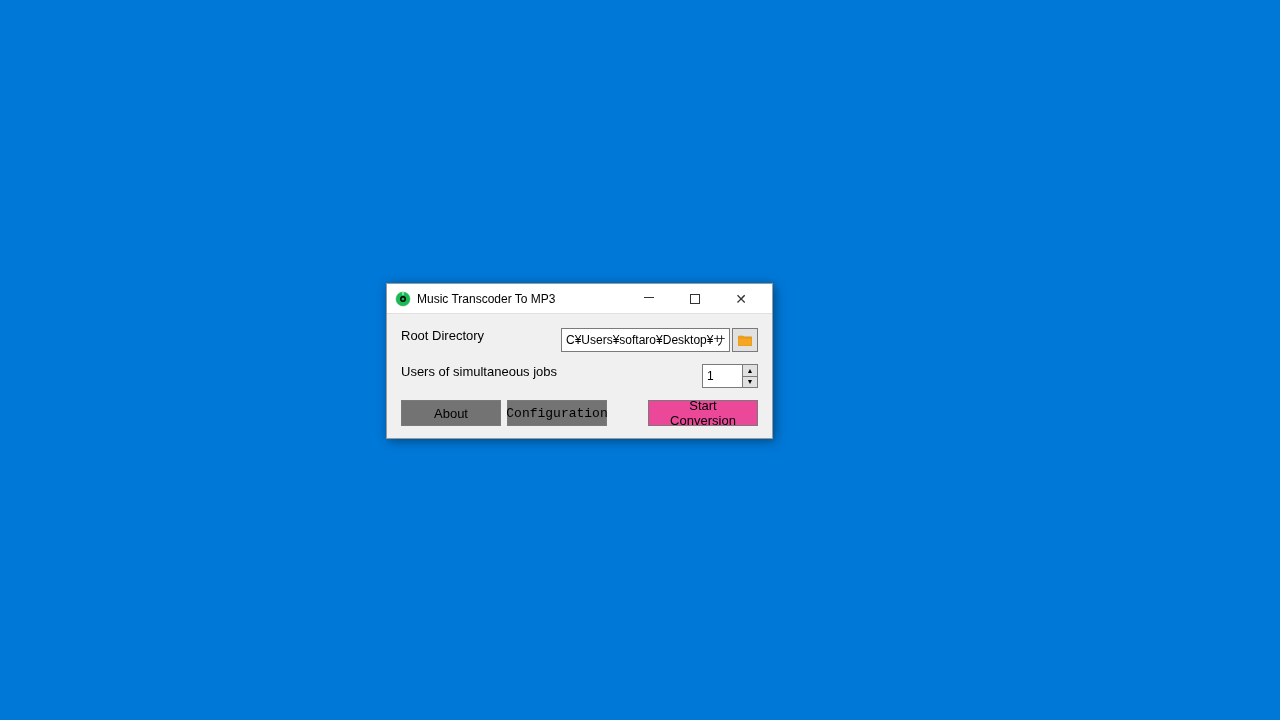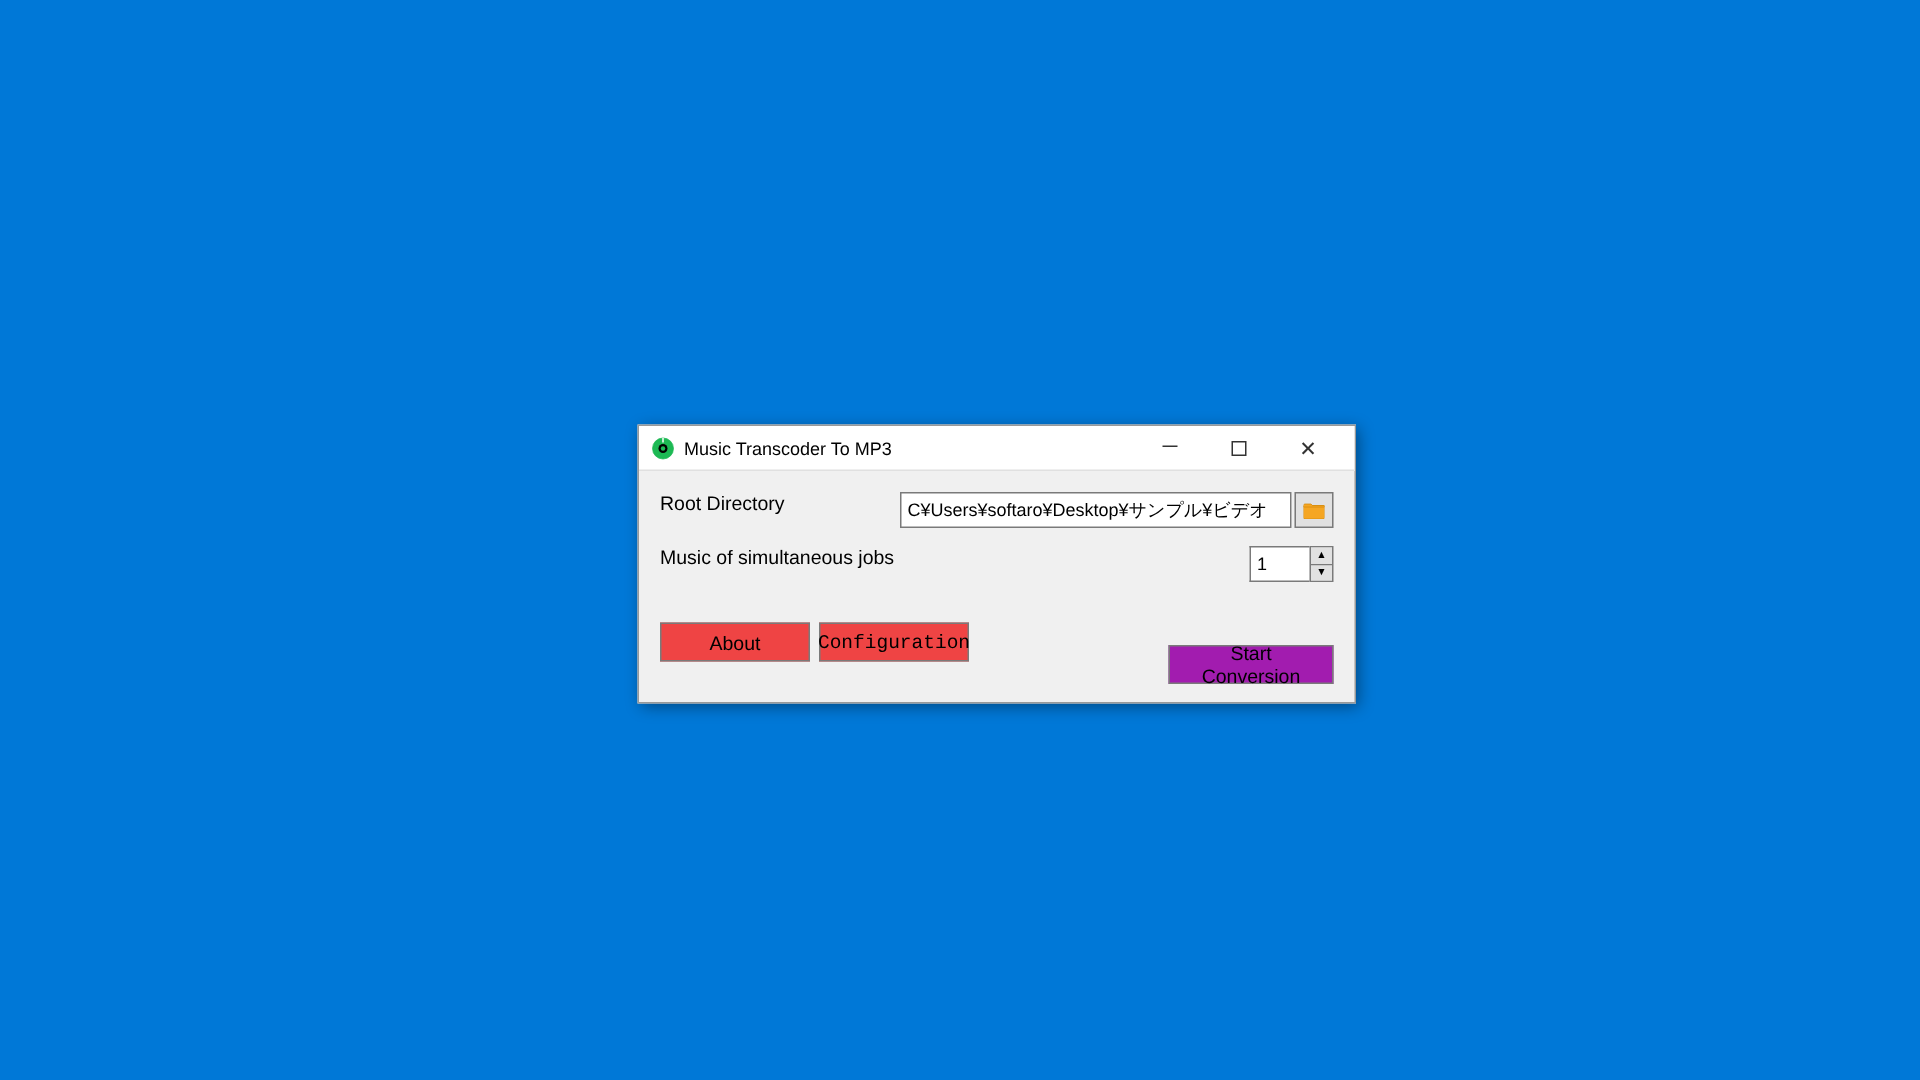--- a/index.html
+++ b/index.html
@@ -16,24 +16,24 @@
       align-items: center;
       justify-content: center;
       font-family: 'Segoe UI', Tahoma, Geneva, Verdana, sans-serif;
       font-size: 13px;
     }
 
     .window {
       background: #F0F0F0;
       border: 1px solid #999;
       box-shadow: 2px 2px 10px rgba(0,0,0,0.4);
-      width: 479px;
+      width: 387px;
       position: absolute;
       top: 283px;
-      left: 425px;
+      left: 386px;
     }
 
     .title-bar {
       background: #FFFFFF;
       display: flex;
       align-items: center;
       height: 30px;
       padding: 0 8px;
       border-bottom: 1px solid #E0E0E0;
       user-select: none;
@@ -171,43 +171,42 @@
       display: flex;
       align-items: center;
       margin-top: 4px;
       gap: 6px;
     }
 
     .btn {
       height: 26px;
       padding: 0 16px;
       border: 1px solid #7A7A7A;
-      background: #ef4444;
+      background: #737373;
       cursor: pointer;
       font-size: 13px;
       color: #000;
       display: flex;
       align-items: center;
       justify-content: center;
     }
 
     .btn-about {
       width: 100px;
     }
 
     .btn-configuration {
       width: 100px;
       font-family: Liberation Mono, monospace;
     }
 
     .btn-start {
       margin-left: auto;
       width: 110px;
-      background: #a21caf;
-      margin-top: 30px;
+      background: #ec4899;
     }
 
     
     .minimize-symbol {
       display: block;
       width: 10px;
       height: 1px;
       background: #333;
       margin-bottom: 3px;
     }
@@ -263,21 +262,21 @@
         <button class="browse-btn" title="Browse">
           <svg width="14" height="12" viewBox="0 0 14 12" xmlns="http://www.w3.org/2000/svg">
             <rect x="0" y="3" width="14" height="9" rx="1" fill="#F5A623" stroke="#D4890A" stroke-width="0.5"></rect>
             <path d="M0 4 L0 3 Q0 2 1 2 L5 2 L6 3 L14 3 L14 4 Z" fill="#F5A623" stroke="#D4890A" stroke-width="0.5"></path>
           </svg>
         </button>
       </div>
     </div>
 
     <div class="field-row">
-      <label class="field-label">Music of simultaneous jobs</label>
+      <label class="field-label">Users of simultaneous jobs</label>
       <div class="spinner-input-group">
         <input type="text" class="spinner-input" value="1" style="">
         <div class="spinner-arrows">
           <button class="spinner-up" title="Increase">▲</button>
           <button class="spinner-down" title="Decrease">▼</button>
         </div>
       </div>
     </div>
 
     <div class="button-row">

